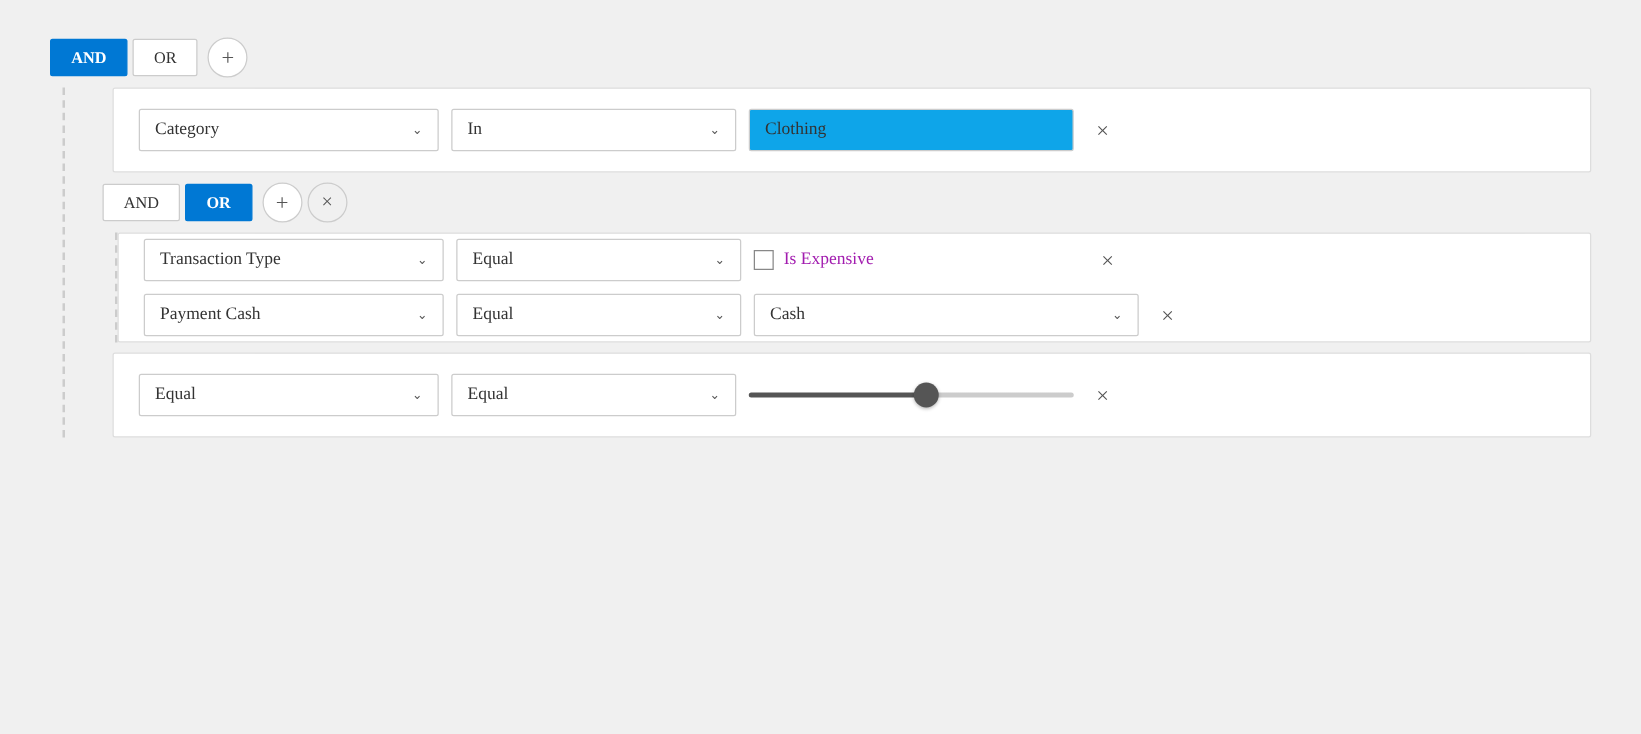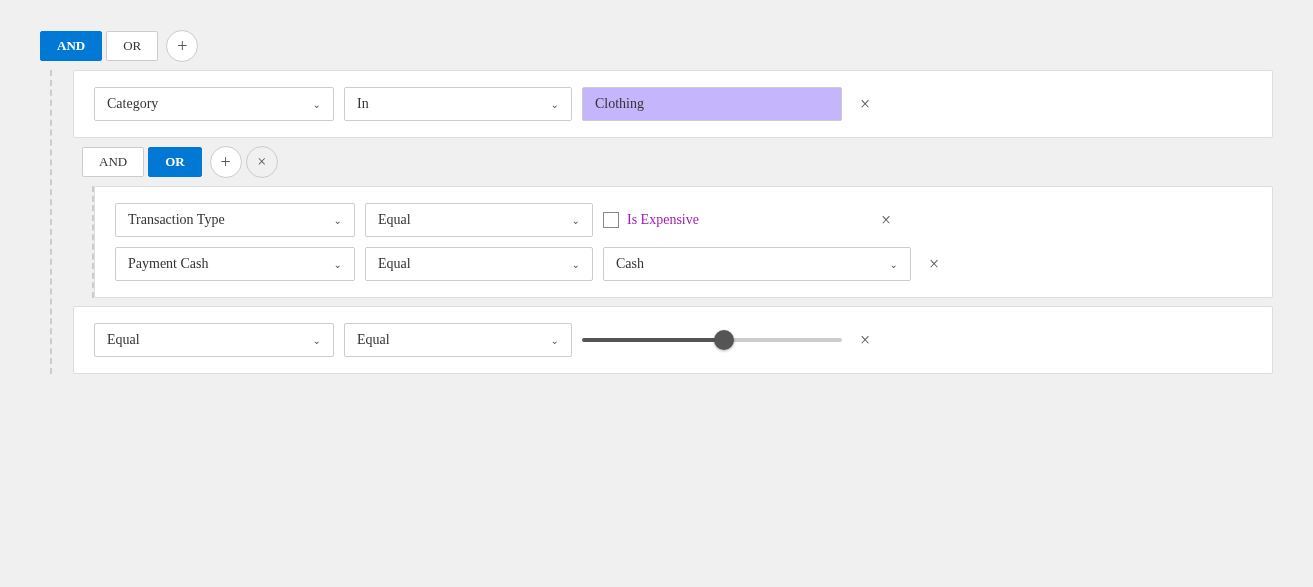--- a/index.html
+++ b/index.html
@@ -76,21 +76,21 @@
       justify-content: center;
     }
 
     
     .condition-block {
       background: #fff;
       border: 1px solid #ddd;
       border-radius: 2px;
       padding: 16px 20px;
       margin-bottom: 8px;
-      margin-left: 21px;
+      margin-left: 38px;
     }
 
     .condition-row {
       display: flex;
       align-items: center;
       gap: 10px;
     }
 
     
     .dropdown-select {
@@ -120,21 +120,21 @@
     .dropdown-chevron {
       font-size: 10px;
       color: #555;
       margin-left: 8px;
     }
 
     .text-value-box {
       border: 1px solid #ccc;
       border-radius: 2px;
       padding: 8px 12px;
-      background: #c4b5fd;
+      background: #0ea5e9;
       width: 260px;
       font-size: 14px;
       color: #333;
     }
 
     .close-btn {
       background: transparent;
       border: none;
       cursor: pointer;
       font-size: 18px;
@@ -197,21 +197,21 @@
       border-radius: 2px;
       cursor: pointer;
       font-size: 13px;
       font-weight: 600;
     }
 
     .or-group-inner {
       background: #fff;
       border: 1px solid #ddd;
       border-radius: 2px;
-      padding: 16px 20px;
+      padding: 4px 20px;
     }
 
     .condition-row + .condition-row {
       margin-top: 10px;
     }
 
     
     .slider-container {
       width: 260px;
       display: flex;

